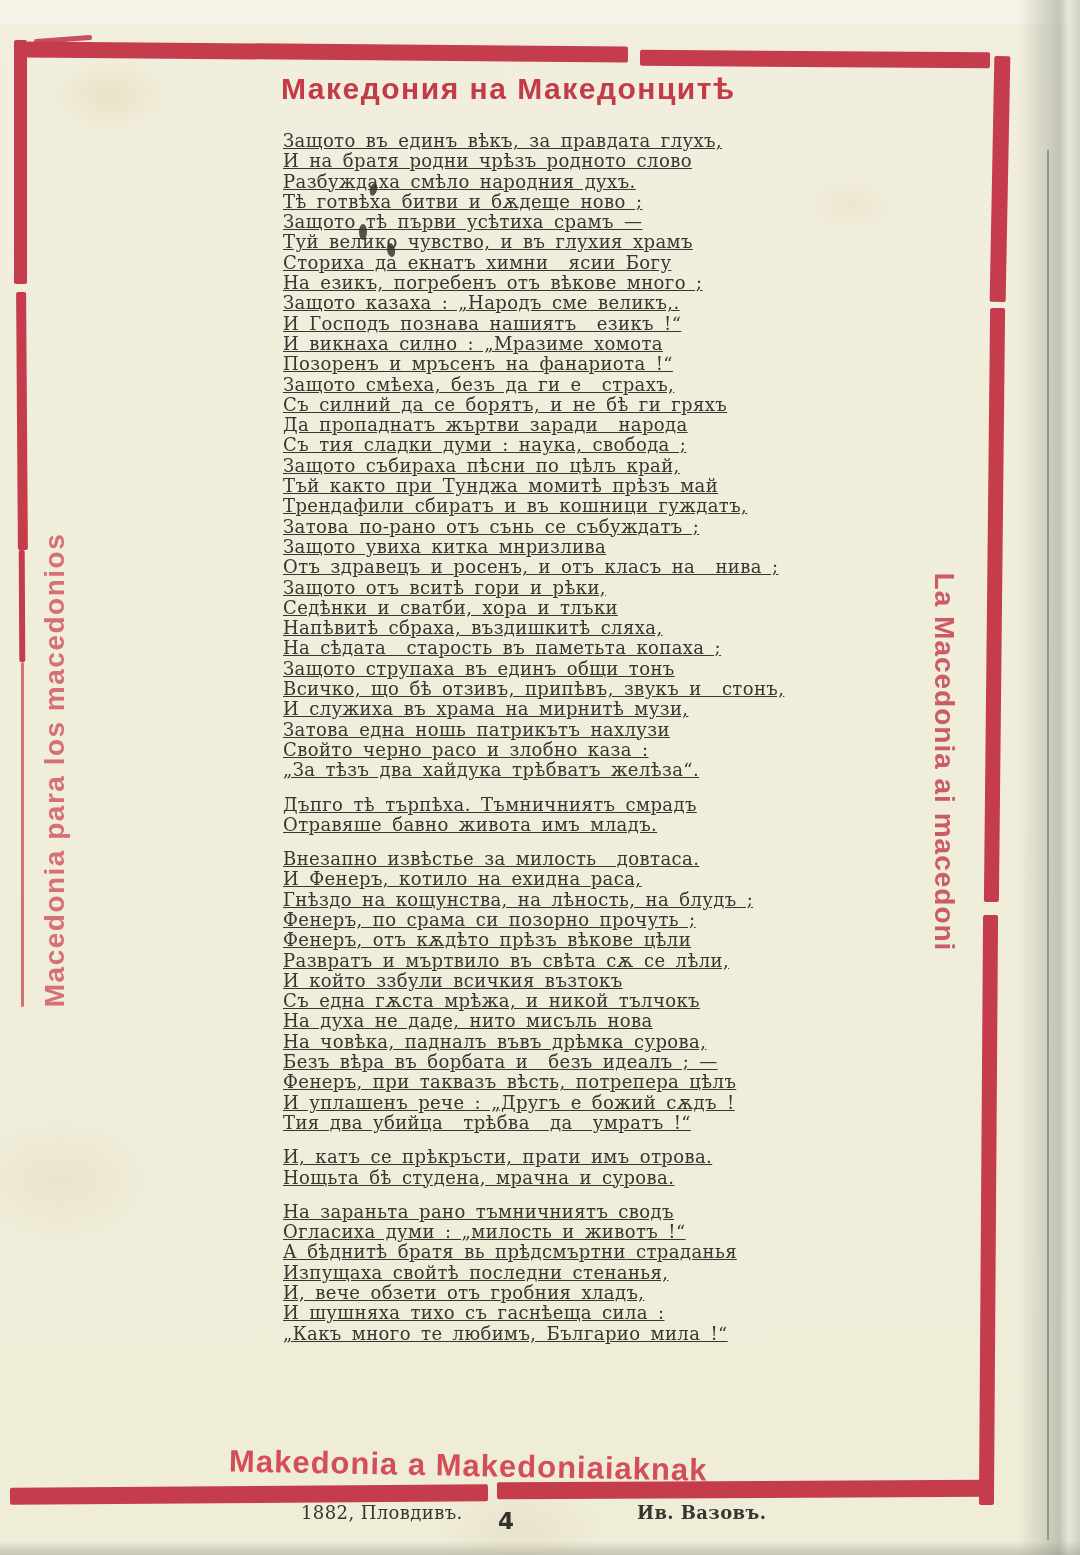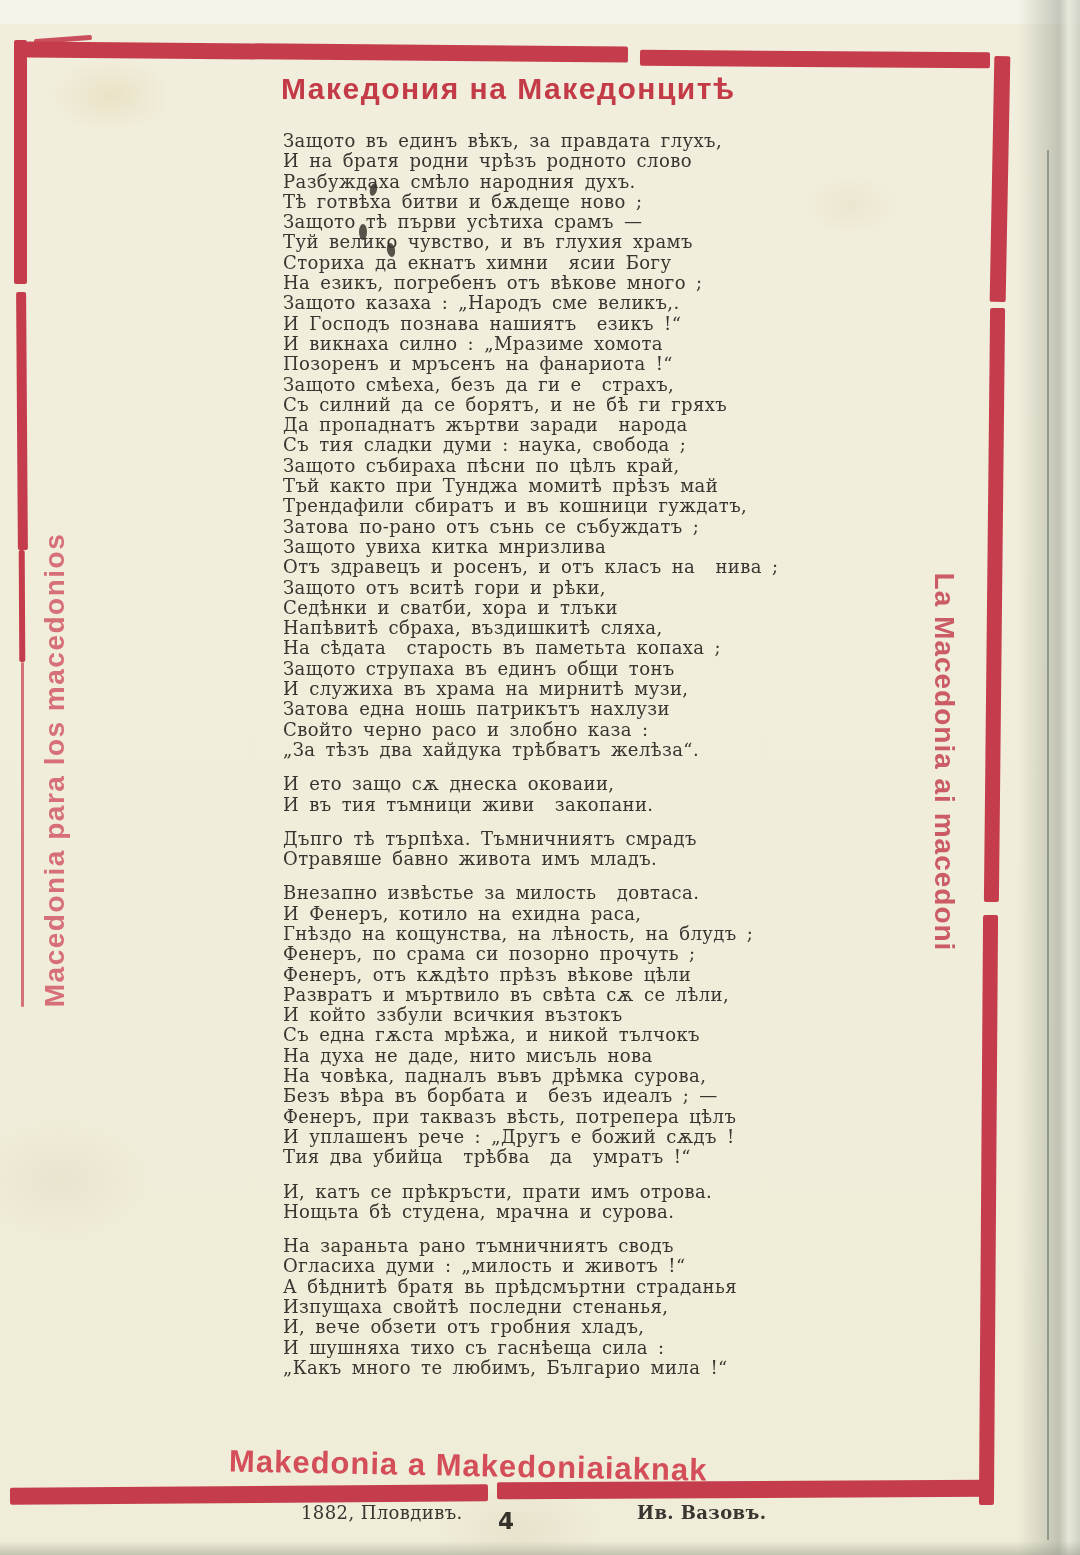--- a/index.html
+++ b/index.html
@@ -20,21 +20,21 @@
   .bar{position:absolute;background:var(--border-red);border-radius:2px;z-index:2;}
   .title{
     position:absolute;left:281px;top:72px;z-index:2;
     font-family:"Liberation Sans","DejaVu Sans",sans-serif;font-weight:bold;
     font-size:30px;letter-spacing:1.5px;color:var(--title-red);white-space:pre;text-align:center;
   }
   .poem{position:absolute;left:283px;top:131px;z-index:2;}
   .stanza{margin:0 0 14px 0;}
   .poem-line{
     font-size:18px;line-height:20.3px;letter-spacing:.4px;word-spacing:4px;
-    white-space:pre;color:var(--ink);
+    white-space:pre;color:var(--ink);text-decoration:underline;
   }
   .footer-line{position:absolute;top:1502px;font-size:18px;letter-spacing:.4px;z-index:2;white-space:pre;}
   .footer-date{left:301px;}
   .footer-author{left:637px;font-weight:bold;}
   .caption{
     position:absolute;left:229px;top:1448px;z-index:3;
     font-family:"Liberation Sans","DejaVu Sans",sans-serif;font-weight:bold;
     font-size:31px;letter-spacing:1px;color:var(--caption-red);opacity:.93;
     transform:rotate(1.1deg);white-space:pre;
   }
@@ -118,28 +118,25 @@
         <div class="poem-line">Тъй както при Тунджа момитѣ прѣзъ май</div>
         <div class="poem-line">Трендафили сбиратъ и въ кошници гуждатъ,</div>
         <div class="poem-line">Затова по-рано отъ сънь се събуждатъ ;</div>
         <div class="poem-line">Защото увиха китка мнризлива</div>
         <div class="poem-line">Отъ здравецъ и росенъ, и отъ класъ на  нива ;</div>
         <div class="poem-line">Защото отъ вситѣ гори и рѣки,</div>
         <div class="poem-line">Седѣнки и сватби, хора и тлъки</div>
         <div class="poem-line">Напѣвитѣ сбраха, въздишкитѣ сляха,</div>
         <div class="poem-line">На сѣдата  старость въ паметьта копаха ;</div>
         <div class="poem-line">Защото струпаха въ единъ общи тонъ</div>
+        <div class="poem-line">Всичко, що бѣ отзивъ, припѣвъ, звукъ и  стонъ,</div>
         <div class="poem-line">И служиха въ храма на мирнитѣ музи,</div>
         <div class="poem-line">Затова една ношь патрикътъ нахлузи</div>
         <div class="poem-line">Свойто черно расо и злобно каза :</div>
         <div class="poem-line">„За тѣзъ два хайдука трѣбватъ желѣза“.</div>
-      </div>
-      <div class="stanza">
-        <div class="poem-line">И ето защо сѫ днеска оковаии,</div>
-        <div class="poem-line">И въ тия тъмници живи  закопани.</div>
       </div>
       <div class="stanza">
         <div class="poem-line">Дъпго тѣ търпѣха. Тъмничниятъ смрадъ</div>
         <div class="poem-line">Отравяше бавно живота имъ младъ.</div>
       </div>
       <div class="stanza">
         <div class="poem-line">Внезапно извѣстье за милость  довтаса.</div>
         <div class="poem-line">И Фенеръ, котило на ехидна раса,</div>
         <div class="poem-line">Гнѣздо на кощунства, на лѣность, на блудъ ;</div>
         <div class="poem-line">Фенеръ, по срама си позорно прочуть ;</div>

